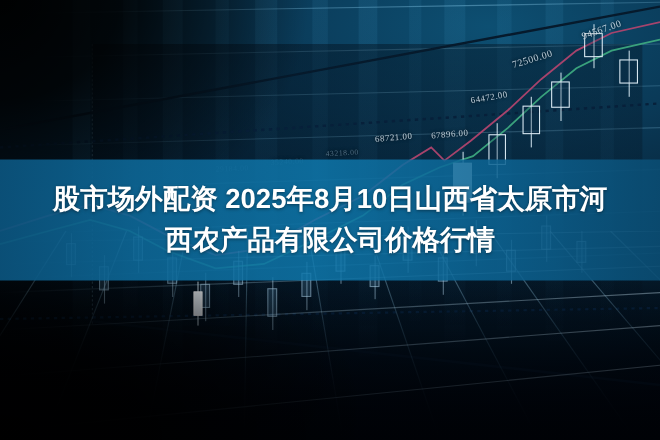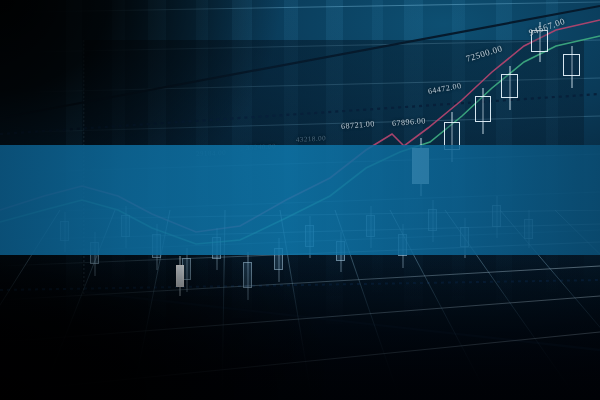--- a/index.html
+++ b/index.html
@@ -300,15 +300,17 @@
     <div class="lbl" style="left:428px;top:87px;font-size:8px;transform:rotate(-10deg);transform-origin:left center;">64472.00</div>
     <div class="lbl" style="left:392px;top:119px;font-size:8px;transform:rotate(-5deg);transform-origin:left center;">67896.00</div>
     <div class="lbl" style="left:341px;top:122px;font-size:8px;transform:rotate(-5deg);transform-origin:left center;">68721.00</div>
     <div class="lbl dim" style="left:296px;top:136px;font-size:7px;transform:rotate(-3deg);transform-origin:left center;">43218.00</div>
     <div class="lbl vdim" style="left:196px;top:150px;font-size:7px;transform:rotate(-2deg);transform-origin:left center;">29184.00</div>
     <div class="lbl vdim" style="left:246px;top:144px;font-size:7px;transform:rotate(-3deg);transform-origin:left center;">35240.00</div>
   </div>
 
   <div class="band"></div>
   <div class="title">
+    <span class="ln">股市场外配资 2025年8月10日山西省太原市河</span>
+    <span class="ln">西农产品有限公司价格行情</span>
   </div>
 
 </div>
 
 </body></html>

